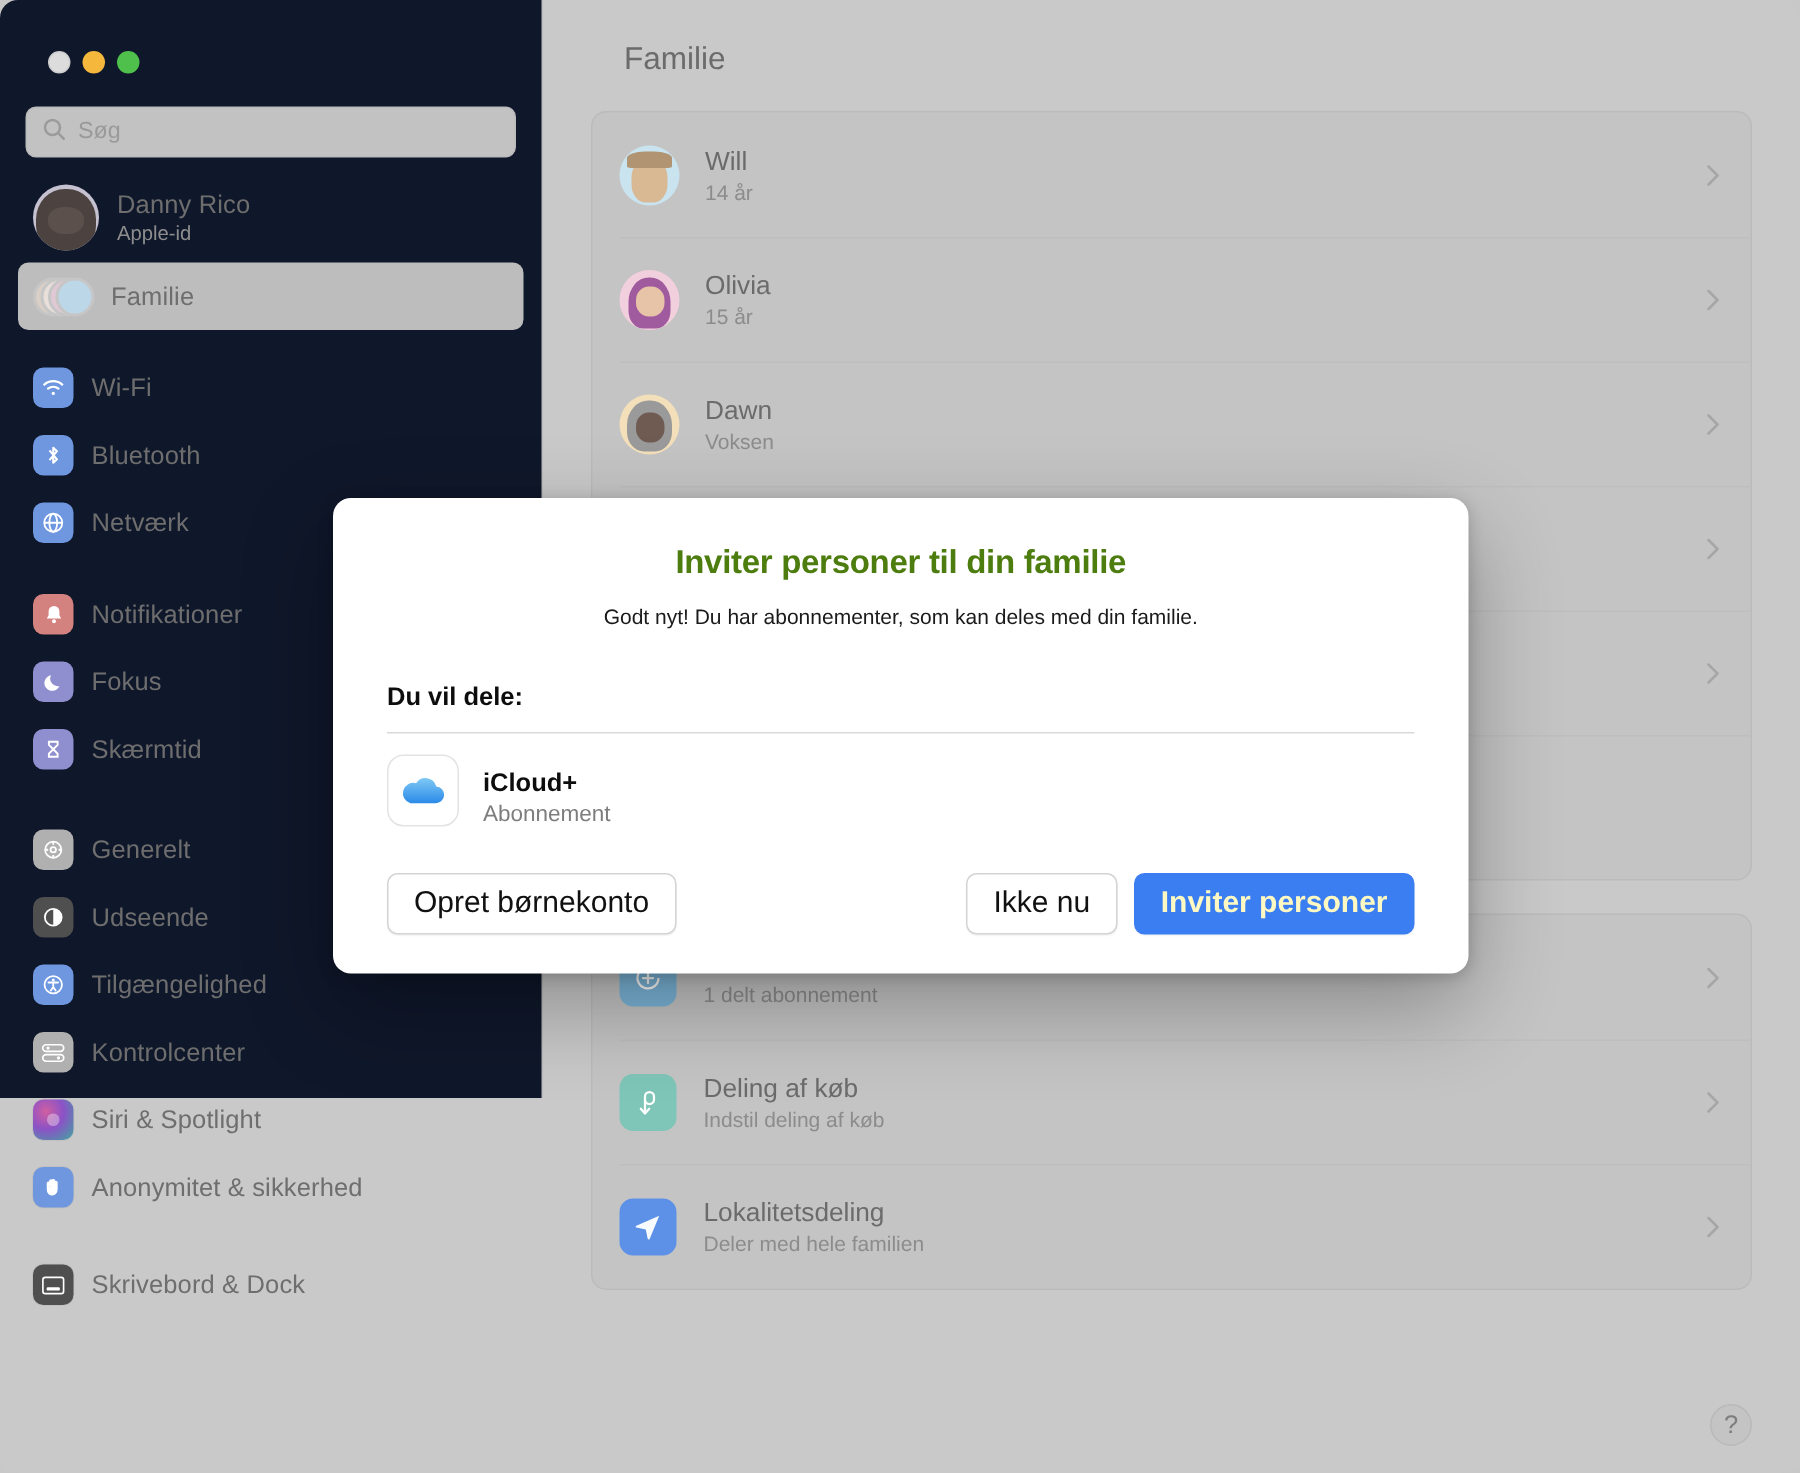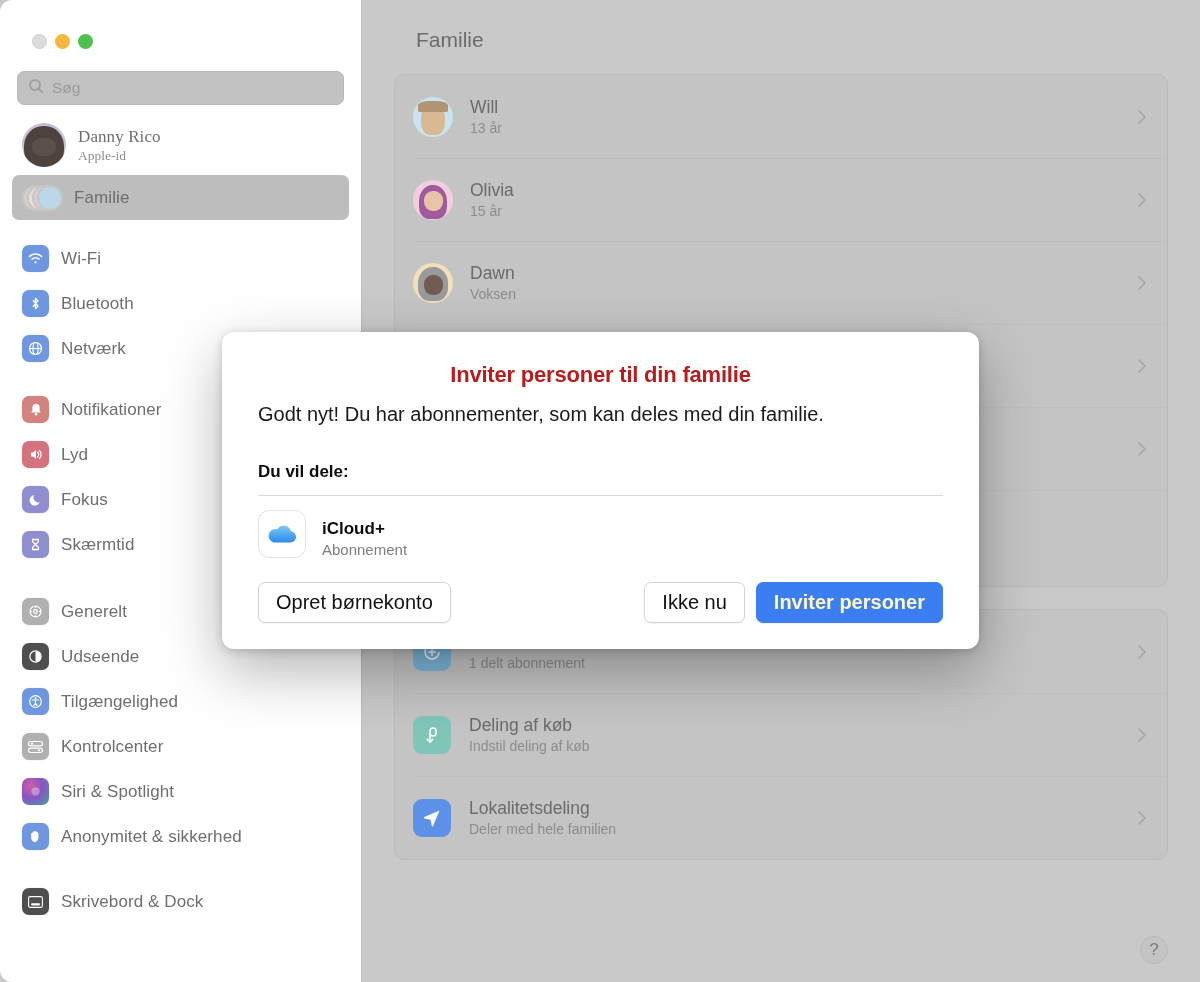--- a/index.html
+++ b/index.html
@@ -22,22 +22,22 @@
     width: 1200px; height: 982px;
     border-radius: 12px;
     overflow: hidden;
     display: flex;
     background: #c9c9c9;
   }
 
   
   .sidebar {
     width: 362px;
-    height: 982px;
-    background: #ffffff;
+    height: 732px;
+    background: #0f172a;
     border-right: 1px solid #bcbcbc;
     position: relative;
     padding: 0;
     flex: 0 0 362px;
   }
   .traffic {
     display: flex;
     gap: 8px;
     padding: 34px 0 0 32px;
   }
@@ -68,21 +68,21 @@
   .side-list { margin-top: 12px; padding: 0 12px; }
   .side-row {
     display: flex; align-items: center; gap: 12px;
     height: 45px; padding: 0 10px; border-radius: 7px;
     cursor: default;
   }
   .side-row.selected { background: #bdbdbd; }
   .side-row.account { height: 56px; margin-bottom: 2px; }
   .side-label { font-size: 17px; color: #6e6e6e; letter-spacing: .1px; white-space: nowrap;}
   .side-sub   { font-size: 13.5px; color: #8d8d8d; margin-top: 1px;}
-  .side-text  { display:flex; flex-direction:column; justify-content:center;font-family:Liberation Serif, serif; }
+  .side-text  { display:flex; flex-direction:column; justify-content:center; }
   .gap { height: 16px; }
 
   .avatar-big {
     width: 44px; height: 44px; border-radius: 50%;
     background: #c5c1d0; position: relative; overflow: hidden;
     display: flex; align-items: flex-end; justify-content: center;
     flex: 0 0 44px;
   }
   .memoji-danny {
     width: 40px; height: 42px;
@@ -185,24 +185,24 @@
     position: absolute;
     left: 222px; top: 332px;
     width: 757px; height: 317px;
     background: #ffffff;
     border-radius: 12px;
     box-shadow: 0 22px 60px rgba(0,0,0,.30), 0 2px 10px rgba(0,0,0,.18);
     padding: 0 36px;
   }
   .m-title {
     text-align: center; font-size: 22px; font-weight: bold;
-    color: #b91c1c; padding-top: 30px; letter-spacing: -.2px;
+    color: #4d7c0f; padding-top: 30px; letter-spacing: -.2px;
   }
   .m-sub {
-    text-align: left; font-size: 20px; color: #1a1a1a;
+    text-align: center; font-size: 14px; color: #1a1a1a;
     margin-top: 15px;
   }
   .m-section {
     font-size: 17px; font-weight: bold; color: #0d0d0d;
     margin-top: 36px;
   }
   .m-hr { height:1px; background:#d9d9d9; margin-top: 13px; }
   .m-item { display: flex; align-items: flex-end; margin-top: 14px; }
   .icloud-icon {
     width: 48px; height: 48px; border-radius: 11px;
@@ -314,30 +314,20 @@
         <div class="side-row">
           <span class="sicon" style="background:#d4827f">
             <svg width="16" height="16" viewBox="0 0 16 16" fill="#fff">
               <path d="M8 2a3.6 3.6 0 0 0-3.6 3.6v2.6L3.2 10.4h9.6l-1.2-2.2V5.6A3.6 3.6 0 0 0 8 2z"></path>
               <circle cx="8" cy="12.2" r="1.3"></circle>
             </svg>
           </span>
           <span class="side-label">Notifikationer</span>
         </div>
 
-        <div class="side-row">
-          <span class="sicon" style="background:#d4737d">
-            <svg width="17" height="17" viewBox="0 0 17 17" fill="none">
-              <path d="M4 6.5h2l3-2.4v8.8l-3-2.4H4z" fill="#fff"></path>
-              <path d="M10.6 6a3.4 3.4 0 0 1 0 5" stroke="#fff" stroke-width="1.2" stroke-linecap="round"></path>
-              <path d="M12.4 4.4a5.8 5.8 0 0 1 0 8.2" stroke="#fff" stroke-width="1.2" stroke-linecap="round"></path>
-            </svg>
-          </span>
-          <span class="side-label">Lyd</span>
-        </div>
 
         <div class="side-row">
           <span class="sicon" style="background:#8f8fd0">
             <svg width="16" height="16" viewBox="0 0 16 16" fill="#fff">
               <path d="M11.6 10.3A5 5 0 0 1 6 3.2a5.2 5.2 0 1 0 5.6 7.1z"></path>
             </svg>
           </span>
           <span class="side-label">Fokus</span>
         </div>
 
@@ -434,21 +424,21 @@
 
       <div class="card">
 
         <div class="row">
           <div class="av" style="background:#c9e3ef">
             <div style="position:absolute;left:8px;top:8px;width:24px;height:30px;background:#d9b894;border-radius:45% 45% 40% 40%"></div>
             <div style="position:absolute;left:5px;top:4px;width:30px;height:11px;background:#b19472;border-radius:40% 40% 10% 10%"></div>
           </div>
           <div class="labels">
             <span class="t">Will</span>
-            <span class="s">13 år</span>
+            <span class="s">14 år</span>
           </div>
           <span class="chev">
             <svg width="10" height="16" viewBox="0 0 10 16" fill="none" stroke="#8e8e8e" stroke-width="1.7" stroke-linecap="round" stroke-linejoin="round">
                 <path d="M2 2l6 6-6 6"></path>
               </svg>
           </span>
         </div>
 
         <div class="row">
           <div class="av" style="background:#f2cfdd">

